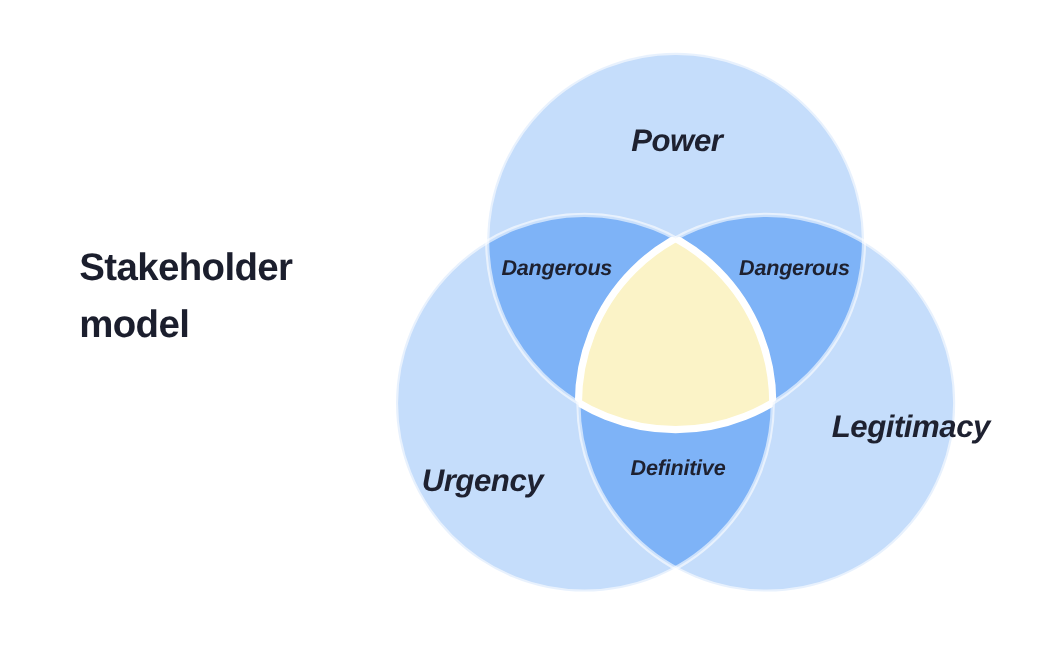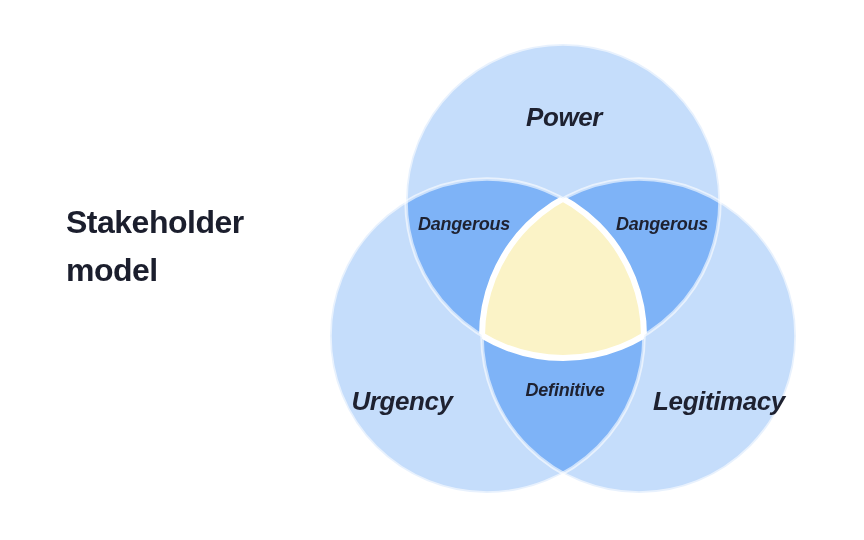--- a/index.html
+++ b/index.html
@@ -33,21 +33,21 @@
   .center-edge{fill:none;stroke:var(--stroke);stroke-width:6;}
   .vlabel{
     position:absolute;transform:translate(-50%,-50%);
     color:var(--label-ink);white-space:nowrap;text-align:left;font-style:italic;
   }
   .set-label{font-size:26px;font-weight:700;letter-spacing:-0.4px;}
   .pair-label{font-size:18px;font-weight:600;letter-spacing:-0.2px;}
   .triple-label{font-size:23px;font-weight:700;letter-spacing:-0.3px;}
   .lbl-power{left:564px;top:117px;}
   .lbl-urgency{left:402px;top:356px;margin-top:45px;}
-  .lbl-legitimacy{left:719px;top:356px;margin-top:45px;}
+  .lbl-legitimacy{left:759px;top:356px;}
   .lbl-dangerous{left:464px;top:224px;}
   .lbl-dominant{left:662px;top:224px;}
   .lbl-dependent{left:565px;top:390px;}
   .lbl-definitive{left:565px;top:300px;}
 </style>
 </head>
 <body>
 
 <div class="canvas">
 

